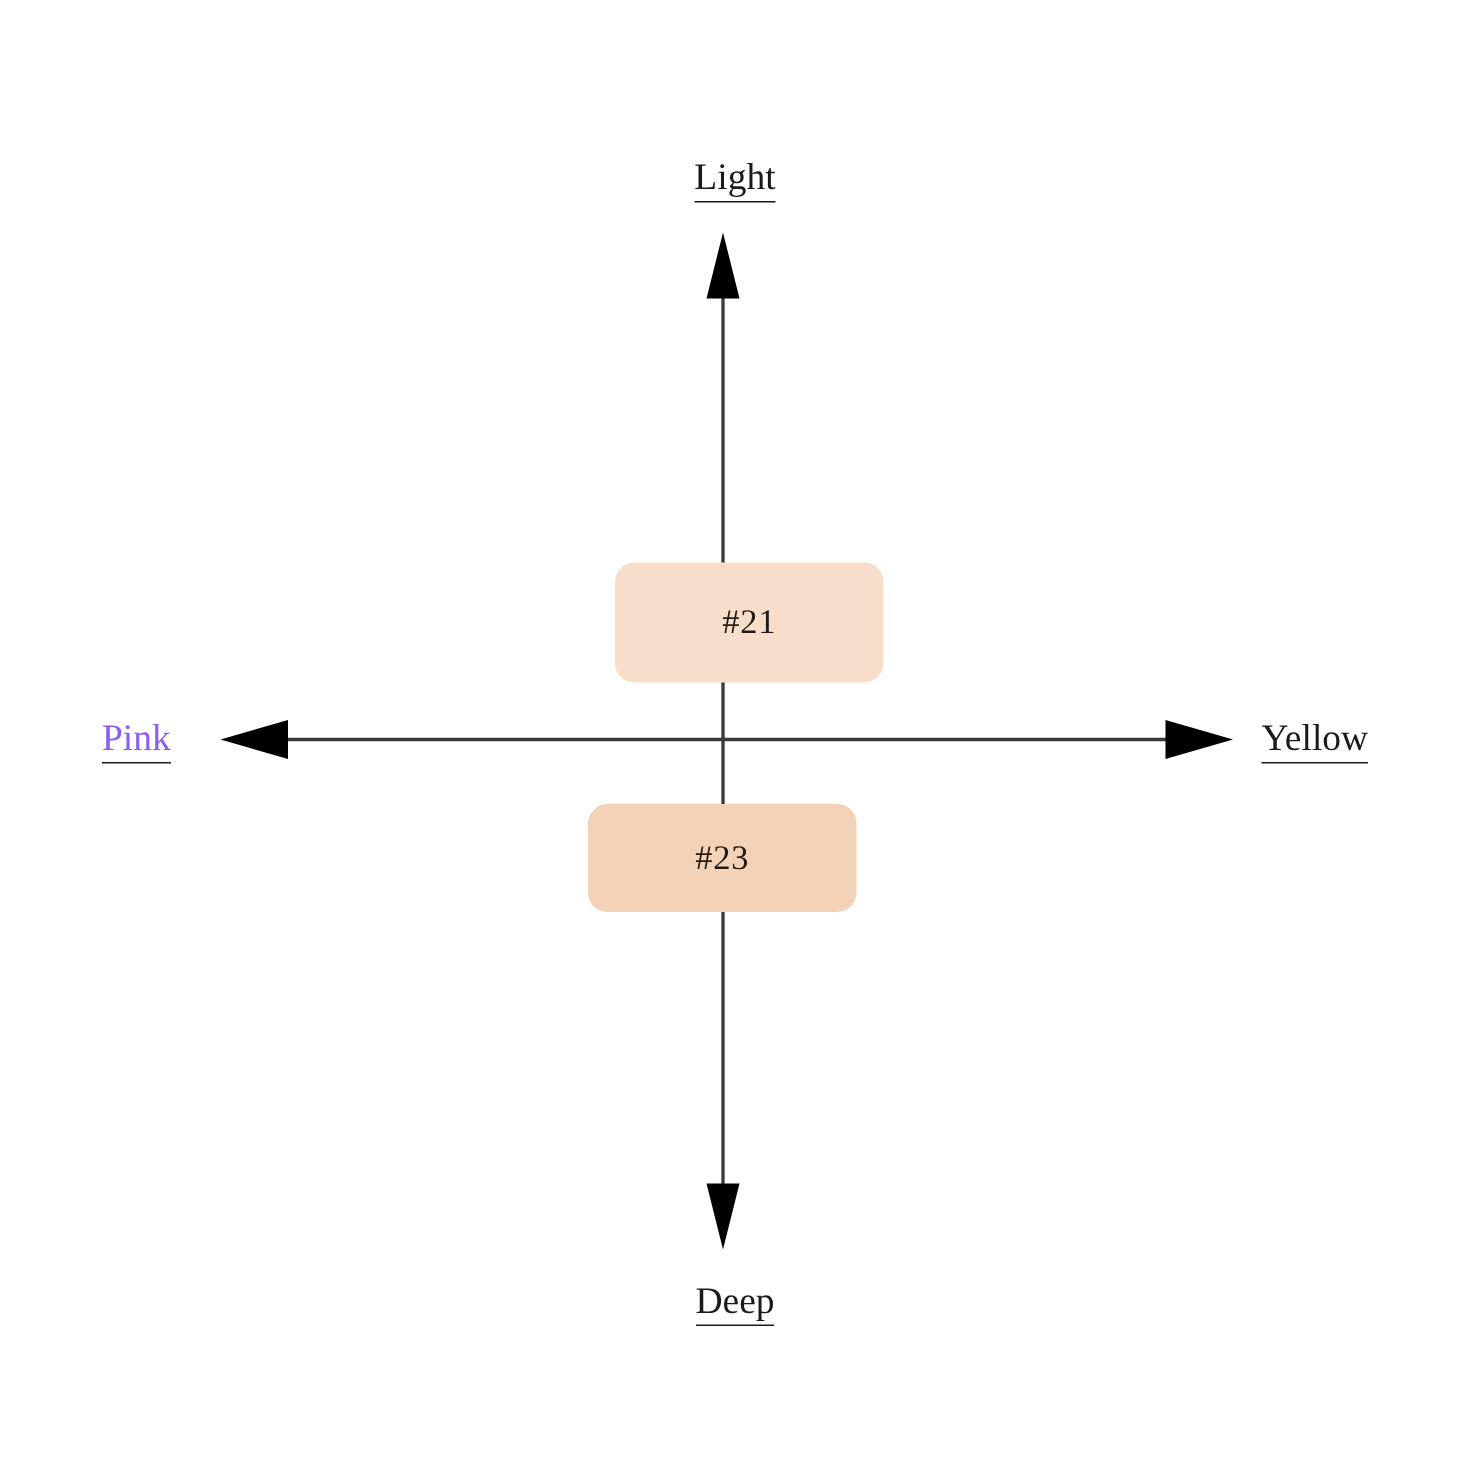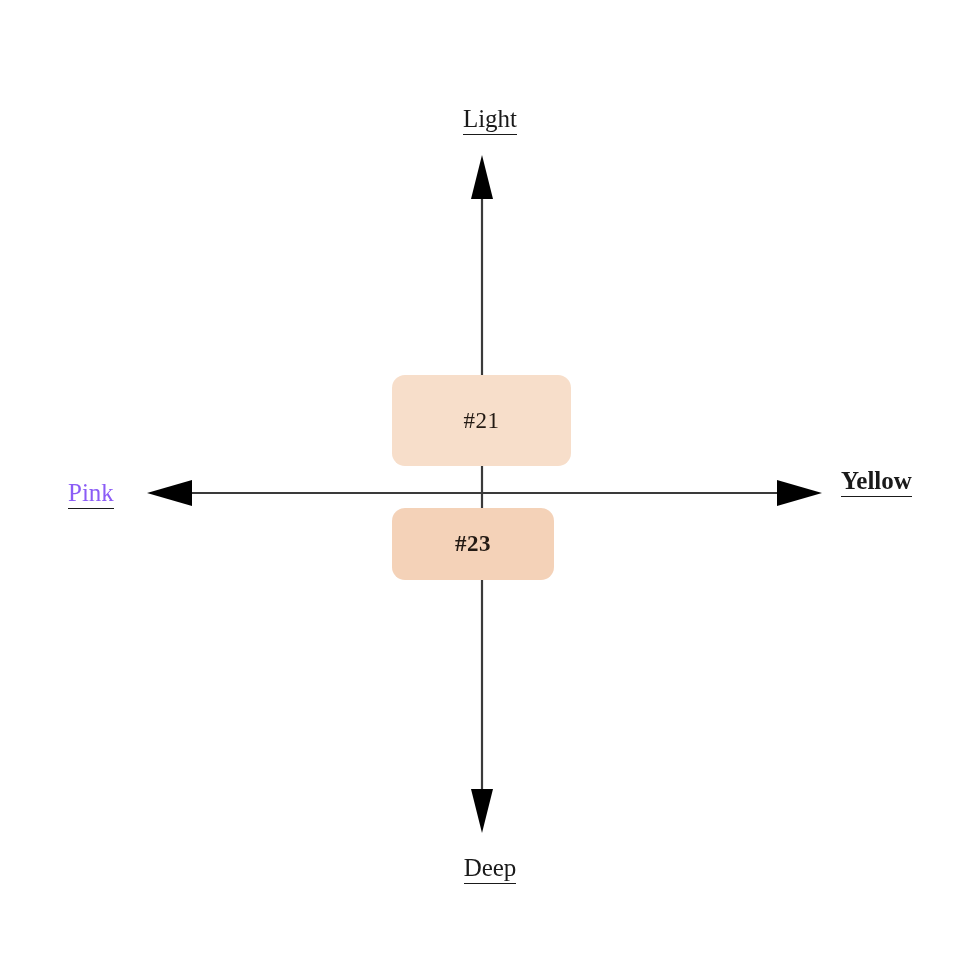--- a/index.html
+++ b/index.html
@@ -51,48 +51,46 @@
     top: 855px;
     width: 980px;
     text-align: center;
   }
   #label-pink {
     left: 68px;
     top: 480px;
   }
   #label-yellow {
     left: 841px;
-    top: 468px;
-    font-weight: bold;
+    top: 480px;
   }
 
   
   .box {
     position: absolute;
     border-radius: 13px;
     display: flex;
     align-items: center;
     justify-content: center;
     font-family: "Liberation Serif", "DejaVu Serif", serif;
     font-size: 23px;
     color: #231a14;
     letter-spacing: 0.5px;
   }
   #box-21 {
-    left: 392px;
+    left: 410px;
     top: 375px;
     width: 179px;
-    height: 91px;
+    height: 80px;
   }
   #box-23 {
     left: 392px;
-    top: 508px;
-    width: 162px;
+    top: 536px;
+    width: 179px;
     height: 72px;
-    font-weight: bold;
   }
 </style>
 </head>
 <body>
 
 <div id="canvas" style="background: rgb(255, 255, 255);">
 
   <svg class="axis-svg" viewBox="0 0 980 980" xmlns="http://www.w3.org/2000/svg">
 
     <line x1="482" y1="165" x2="482" y2="812" stroke="#3a3a3a" stroke-width="2.2"></line>

